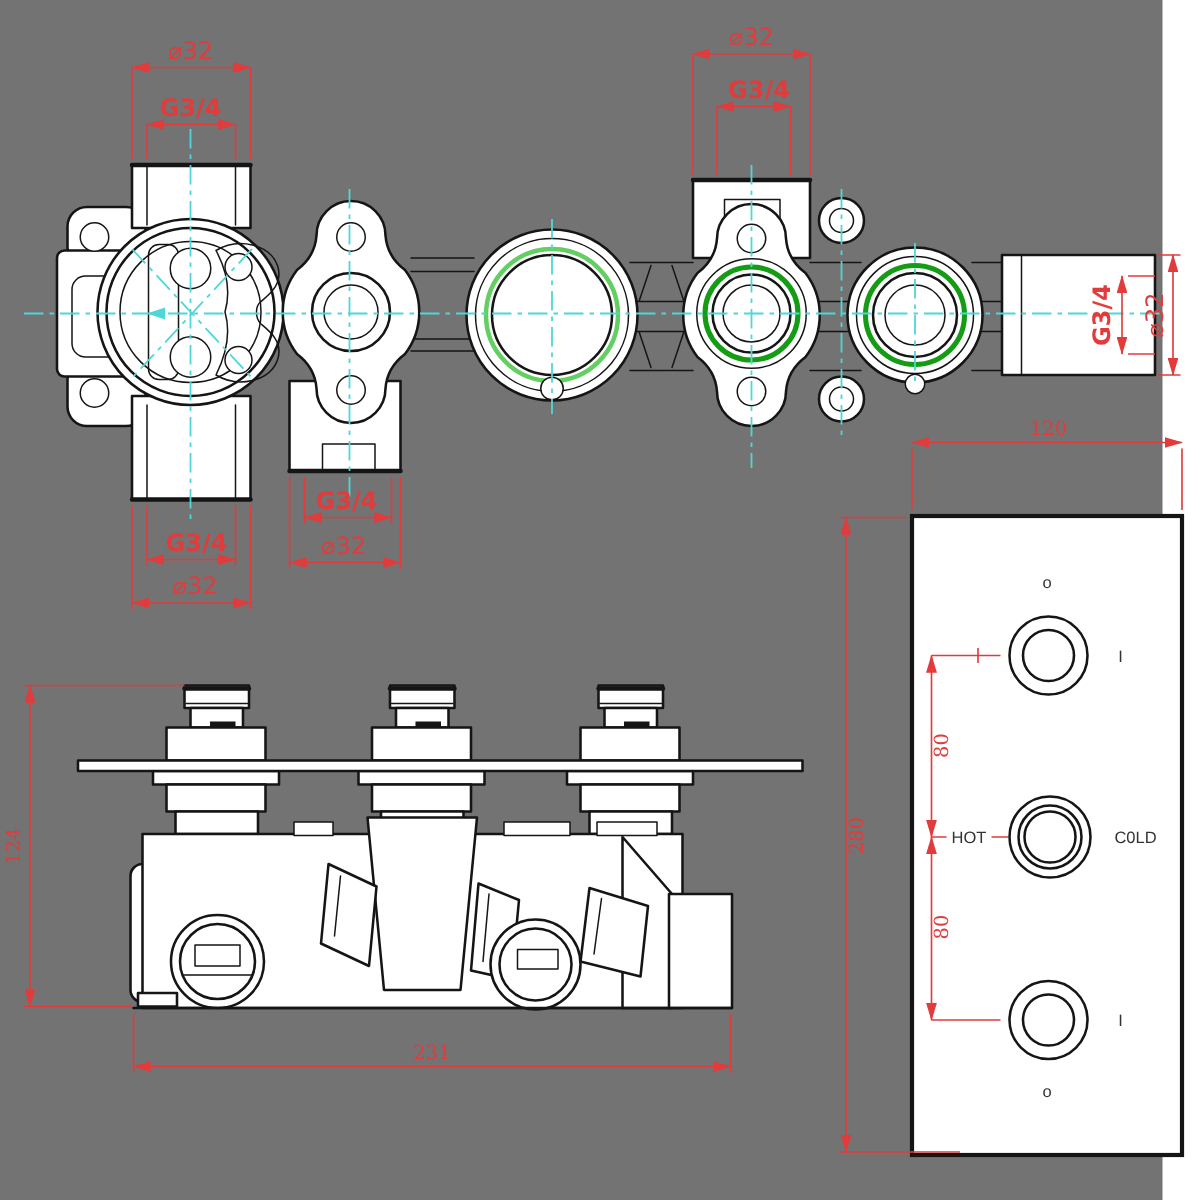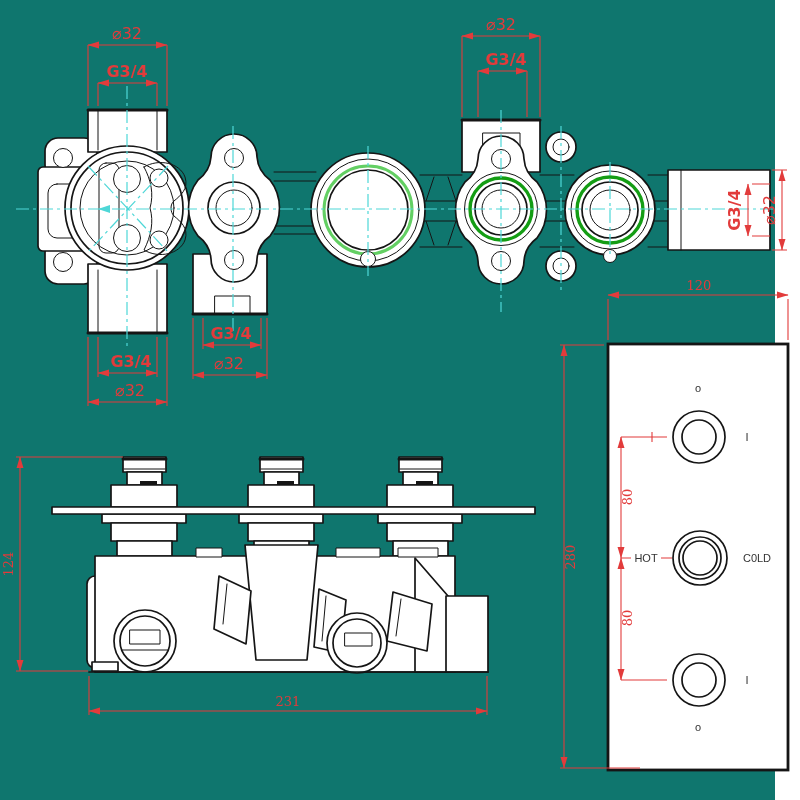--- a/index.html
+++ b/index.html
@@ -1,16 +1,16 @@
 <!DOCTYPE html>
 <html><head>
 <meta charset="utf-8">
 <style>
   html,body{margin:0;padding:0;background:#fff;}
-  .stage{width:775px;height:800px;position:relative;background:#0f766e;}
+  .stage{width:775px;height:800px;position:relative;background:#737373;}
   svg{display:block;}
   .k{fill:none;stroke:#151515;stroke-width:1.7;stroke-linejoin:round;stroke-linecap:round;}
   .kf{fill:#fff;stroke:#151515;stroke-width:1.7;stroke-linejoin:round;}
   .t{stroke-width:1;}
   .b{stroke-width:3;}
   .d{fill:none;stroke:#e23b3b;stroke-width:1.1;}
   .c{fill:none;stroke:#4ed7d7;stroke-width:1.2;stroke-dasharray:13 4 3 4;}
   .og{fill:none;stroke:#63cf63;stroke-width:3;}
   .od{fill:none;stroke:#149d14;stroke-width:3.4;}
   text.dn{fill:#e23b3b;font-family:"DejaVu Serif",serif;font-size:13px;text-anchor:middle;}

